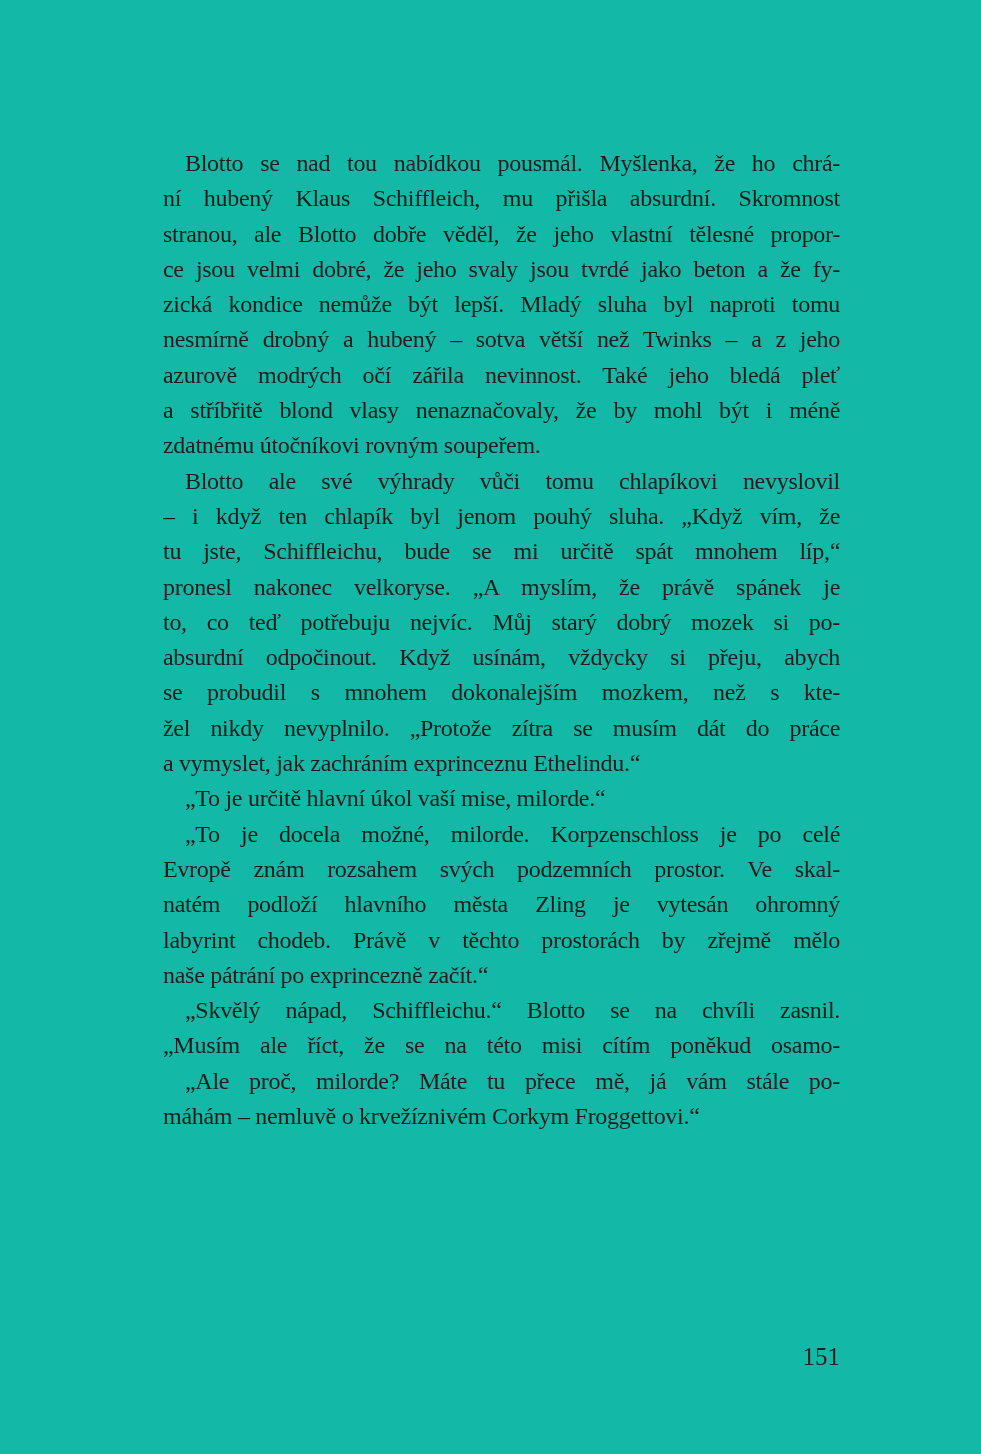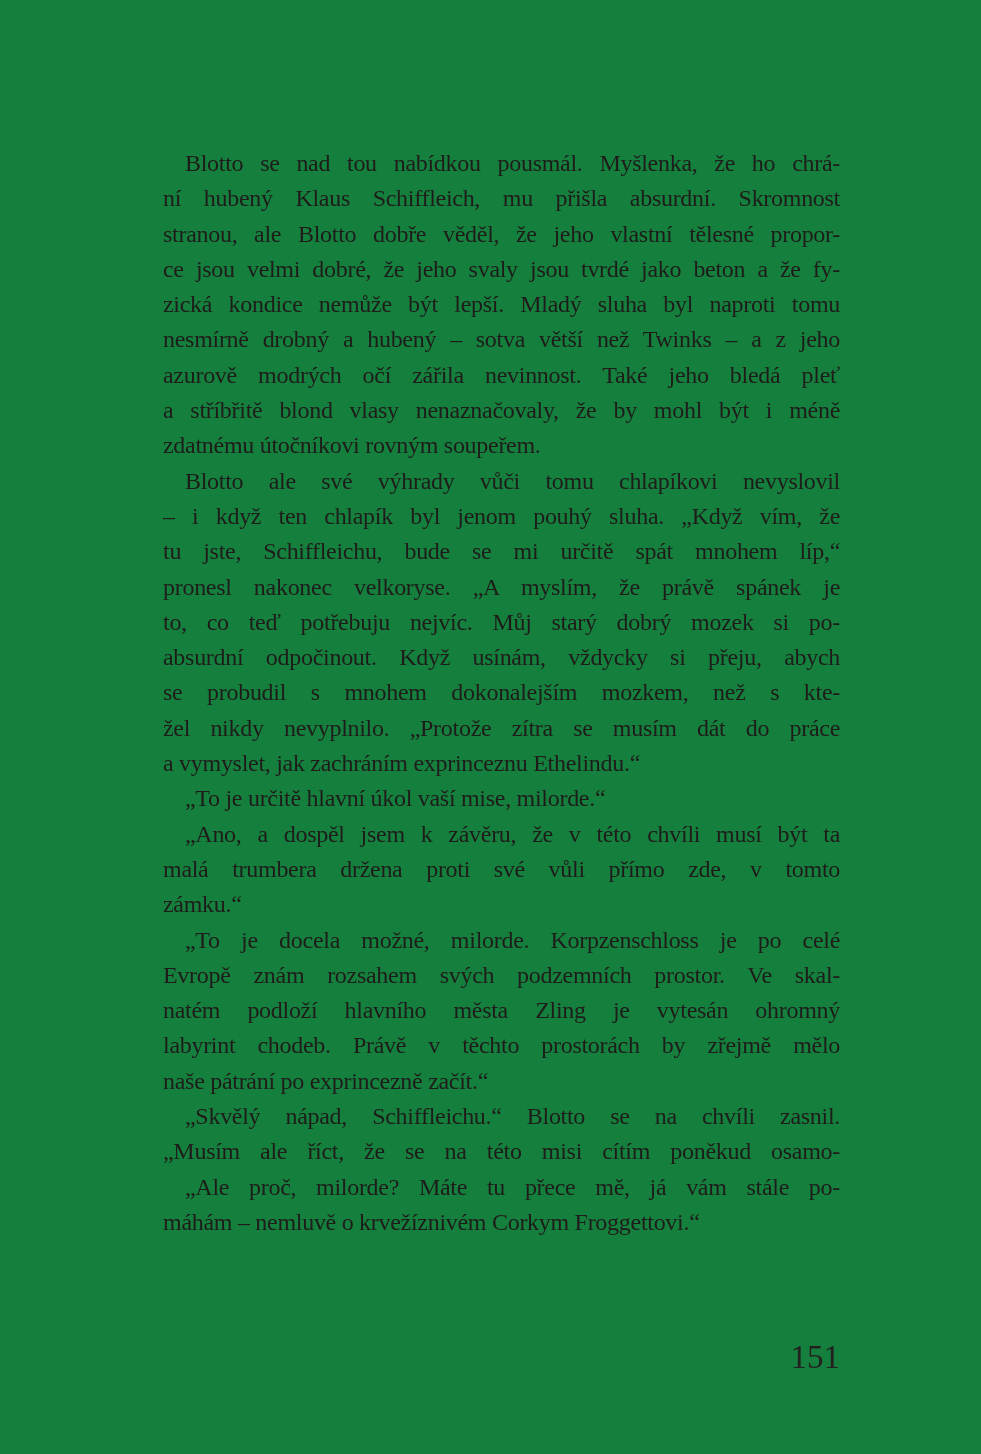--- a/index.html
+++ b/index.html
@@ -5,21 +5,21 @@
   html, body {
     margin: 0;
     padding: 0;
     background: #e8e8e8;
   }
   .page {
     position: relative;
     width: 981px;
     height: 1454px;
     margin: 0 auto;
-    background: #15803d;
+    background: #14b8a6;
     color: #1e1c1a;
     font-family: "Liberation Serif", "DejaVu Serif", serif;
     overflow: hidden;
   }
   .text-block {
     position: absolute;
     left: 163px;
     top: 146px;
     width: 677px;
   }
@@ -43,21 +43,21 @@
   }
   .line.first {
     text-indent: 22px;
   }
   .page-number {
     position: absolute;
     top: 1341px;
     left: 163px;
     width: 677px;
     text-align: right;
-    font-size: 33px;
+    font-size: 25px;
     line-height: 32px;
     color: #232120;
   }
 </style>
 </head>
 <body>
 
 <div class="page">
   <div class="text-block">
       <div class="paragraph">
@@ -79,25 +79,20 @@
         <div class="line">to, co teď potřebuju nejvíc. Můj starý dobrý mozek si po-</div>
         <div class="line">absurdní odpočinout. Když usínám, vždycky si přeju, abych</div>
         <div class="line">se probudil s mnohem dokonalejším mozkem, než s kte-</div>
         <div class="line">žel nikdy nevyplnilo. „Protože zítra se musím dát do práce</div>
         <div class="line last">a vymyslet, jak zachráním exprinceznu Ethelindu.“</div>
       </div>
       <div class="paragraph">
         <div class="line first last">„To je určitě hlavní úkol vaší mise, milorde.“</div>
       </div>
       <div class="paragraph">
-        <div class="line first">„Ano, a dospěl jsem k závěru, že v této chvíli musí být ta</div>
-        <div class="line">malá trumbera držena proti své vůli přímo zde, v tomto</div>
-        <div class="line last">zámku.“</div>
-      </div>
-      <div class="paragraph">
         <div class="line first">„To je docela možné, milorde. Korpzenschloss je po celé</div>
         <div class="line">Evropě znám rozsahem svých podzemních prostor. Ve skal-</div>
         <div class="line">natém podloží hlavního města Zling je vytesán ohromný</div>
         <div class="line">labyrint chodeb. Právě v těchto prostorách by zřejmě mělo</div>
         <div class="line last">naše pátrání po exprincezně začít.“</div>
       </div>
       <div class="paragraph">
         <div class="line first">„Skvělý nápad, Schiffleichu.“ Blotto se na chvíli zasnil.</div>
         <div class="line">„Musím ale říct, že se na této misi cítím poněkud osamo-</div>
       </div>

